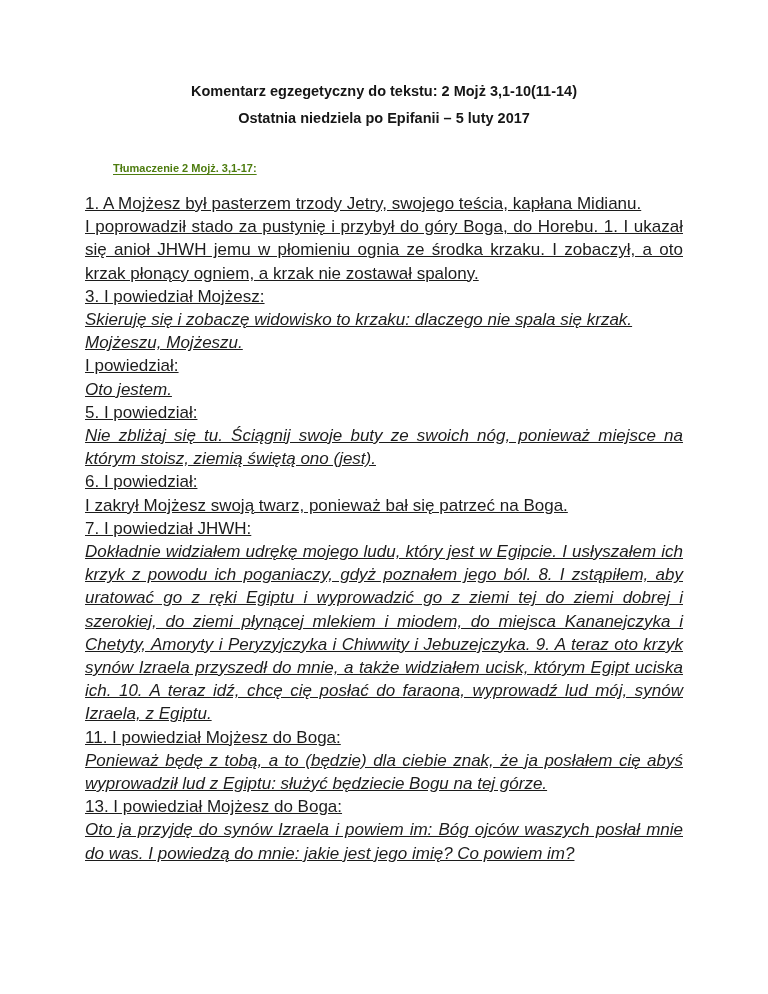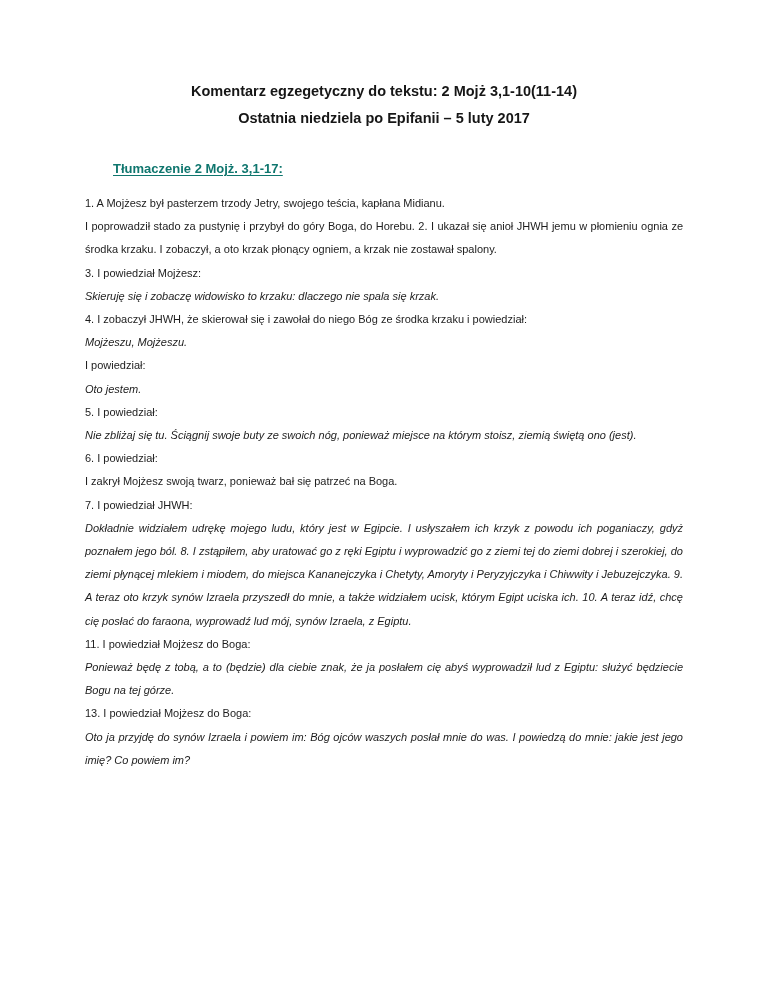--- a/index.html
+++ b/index.html
@@ -24,56 +24,56 @@
     text-align: center;
     font-weight: bold;
     font-size: 14.5px;
     line-height: 27px;
     color: #161616;
   }
   .section-heading {
     margin-top: 25px;
     margin-left: 28px;
     font-weight: bold;
-    font-size: 13px;
+    font-size: 11px;
     line-height: 23px;
-    color: #0f766e;
+    color: #4d7c0f;
   }
   .section-heading .heading-text {
     text-decoration: underline;
     text-underline-offset: 2px;
   }
   .doc-body {
     margin-top: 12px;
   }
   .para {
-    font-size: 11px;
+    font-size: 17px;
     line-height: 23.2px;
     text-align: justify;
     color: #1c1c1c;
     hyphens: none;
+    text-decoration: underline;
   }
   .para.italic {
     font-style: italic;
   }
 </style>
 </head>
 <body>
 
 <div class="page">
   <div class="doc-content">
     <p class="title-line">Komentarz egzegetyczny do tekstu: 2 Mojż 3,1-10(11-14)</p>
     <p class="title-line">Ostatnia niedziela po Epifanii – 5 luty 2017</p>
     <p class="section-heading"><span class="heading-text">Tłumaczenie 2 Mojż. 3,1-17:</span></p>
     <div class="doc-body">
         <p class="para normal">1. A Mojżesz był pasterzem trzody Jetry, swojego teścia, kapłana Midianu.</p>
-        <p class="para normal">I poprowadził stado za pustynię i przybył do góry Boga, do Horebu. 2. I ukazał się anioł JHWH jemu w płomieniu ognia ze środka krzaku. I zobaczył, a oto krzak płonący ogniem, a krzak nie zostawał spalony.</p>
+        <p class="para normal">I poprowadził stado za pustynię i przybył do góry Boga, do Horebu. 1. I ukazał się anioł JHWH jemu w płomieniu ognia ze środka krzaku. I zobaczył, a oto krzak płonący ogniem, a krzak nie zostawał spalony.</p>
         <p class="para normal">3. I powiedział Mojżesz:</p>
         <p class="para italic">Skieruję się i zobaczę widowisko to krzaku: dlaczego nie spala się krzak.</p>
-        <p class="para normal">4. I zobaczył JHWH, że skierował się i zawołał do niego Bóg ze środka krzaku i powiedział:</p>
         <p class="para italic">Mojżeszu, Mojżeszu.</p>
         <p class="para normal">I powiedział:</p>
         <p class="para italic">Oto jestem.</p>
         <p class="para normal">5. I powiedział:</p>
         <p class="para italic">Nie zbliżaj się tu. Ściągnij swoje buty ze swoich nóg, ponieważ miejsce na którym stoisz, ziemią świętą ono (jest).</p>
         <p class="para normal">6. I powiedział:</p>
         <p class="para normal">I zakrył Mojżesz swoją twarz, ponieważ bał się patrzeć na Boga.</p>
         <p class="para normal">7. I powiedział JHWH:</p>
         <p class="para italic">Dokładnie widziałem udrękę mojego ludu, który jest w Egipcie. I usłyszałem ich krzyk z powodu ich poganiaczy, gdyż poznałem jego ból. 8. I zstąpiłem, aby uratować go z ręki Egiptu i wyprowadzić go z ziemi tej do ziemi dobrej i szerokiej, do ziemi płynącej mlekiem i miodem, do miejsca Kananejczyka i Chetyty, Amoryty i Peryzyjczyka i Chiwwity i Jebuzejczyka. 9. A teraz oto krzyk synów Izraela przyszedł do mnie, a także widziałem ucisk, którym Egipt uciska ich. 10. A teraz idź, chcę cię posłać do faraona, wyprowadź lud mój, synów Izraela, z Egiptu.</p>
         <p class="para normal">11. I powiedział Mojżesz do Boga:</p>

